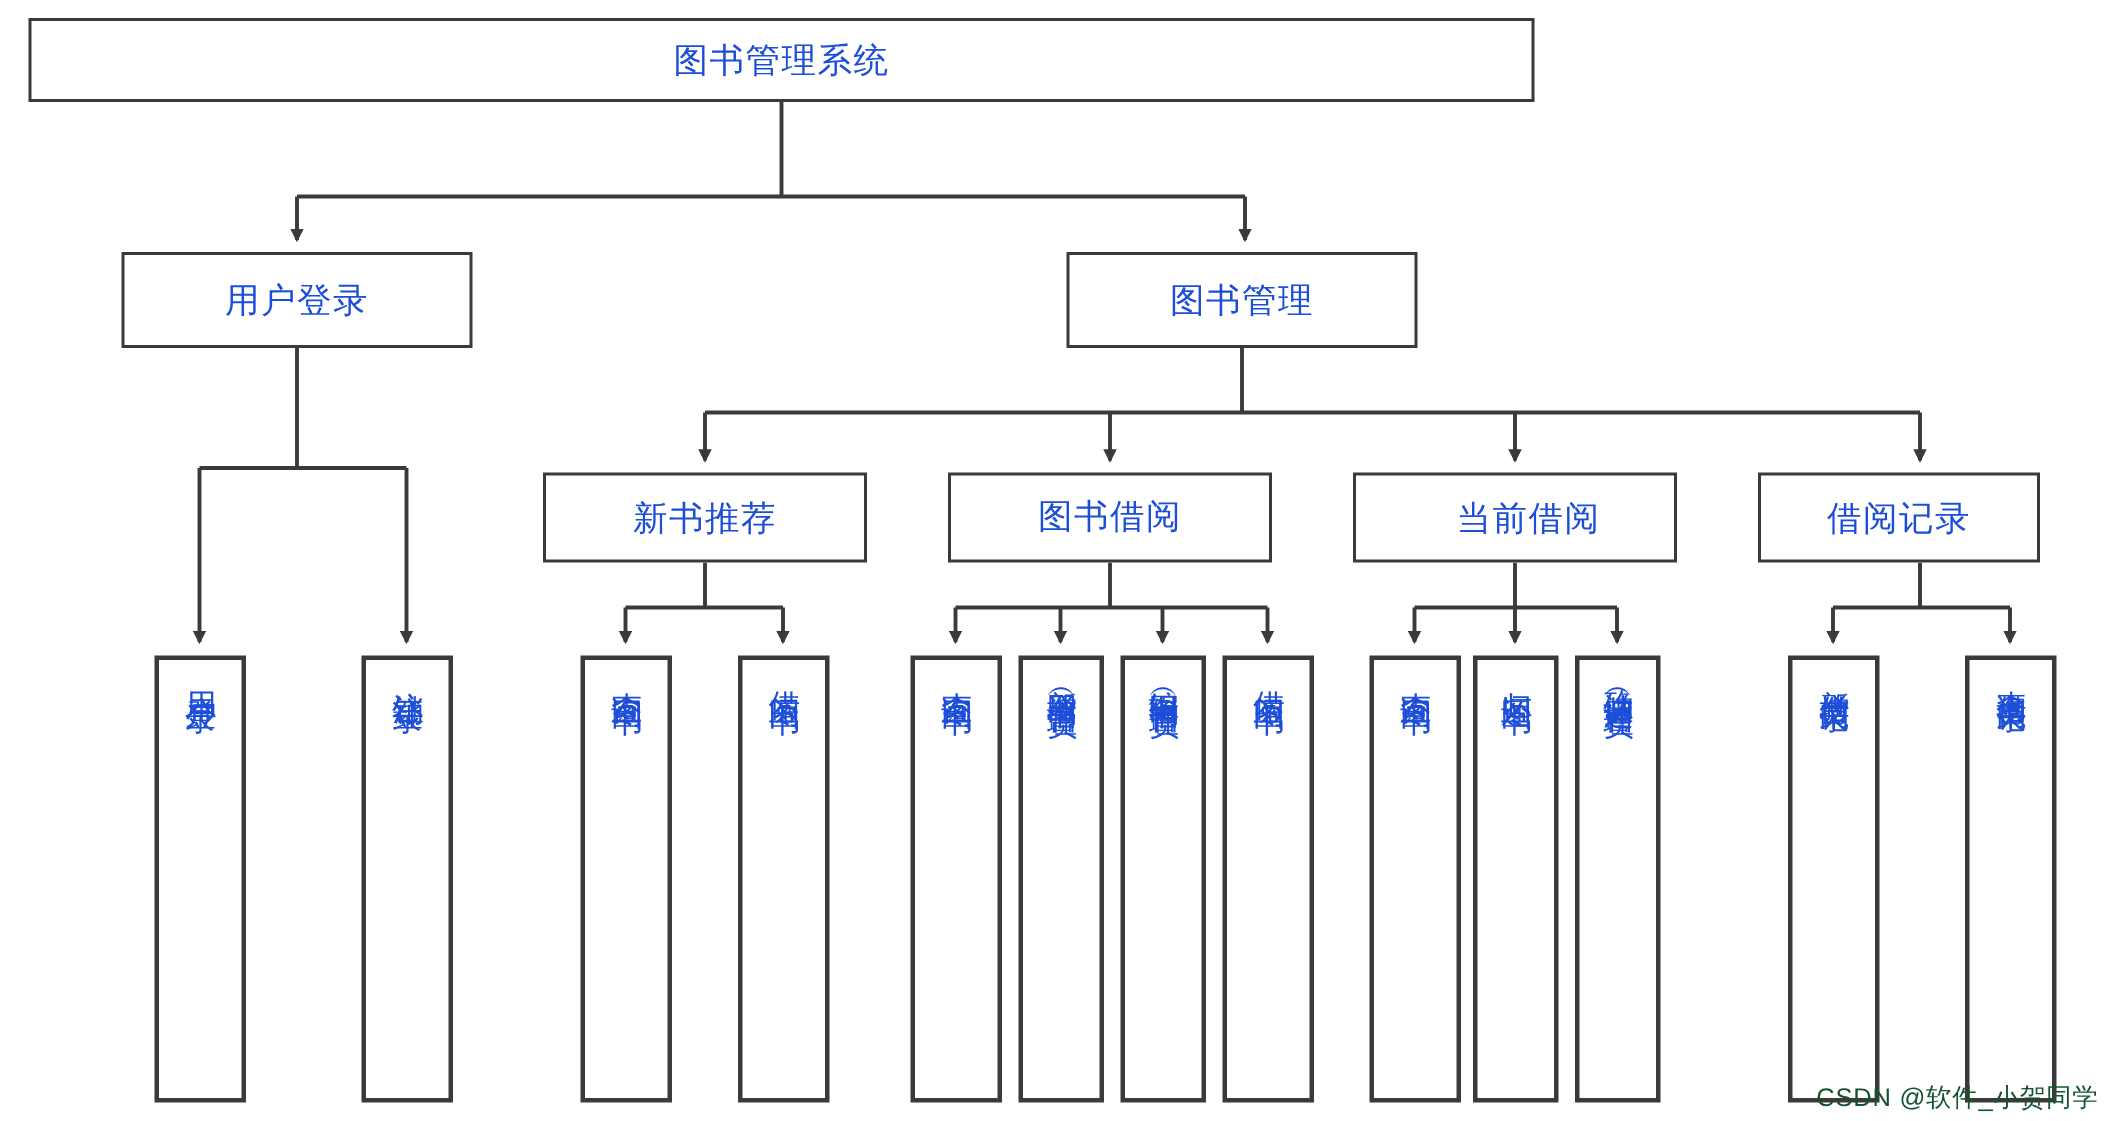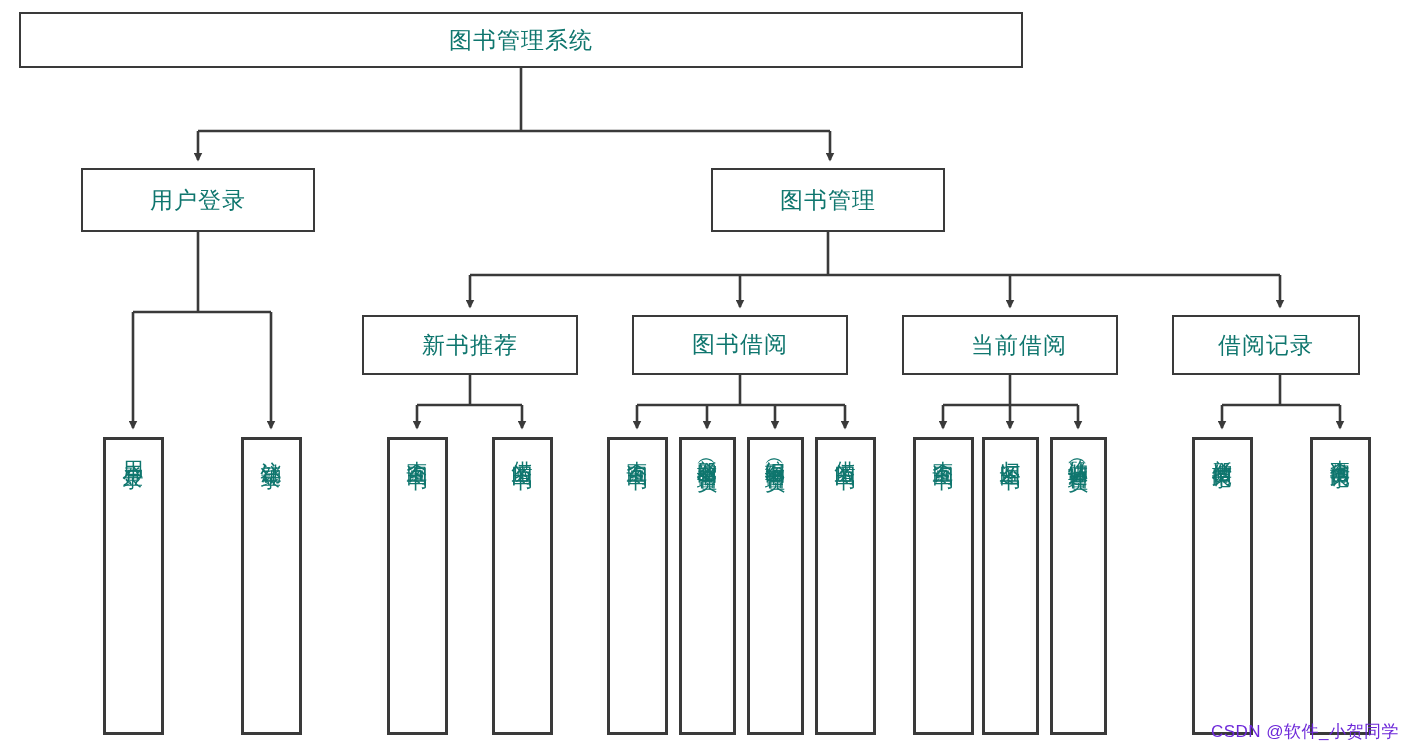--- a/index.html
+++ b/index.html
@@ -28,21 +28,21 @@
     pointer-events: none;
   }
   .node {
     position: absolute;
     box-sizing: border-box;
     background: #ffffff;
     border: 2.5px solid #3a3a3a;
     display: flex;
     align-items: center;
     justify-content: center;
-    color: #0f766e;
+    color: #1d4ed8;
   }
   .node .label {
     font-size: 23px;
     letter-spacing: 1px;
     line-height: 1.15;
     white-space: nowrap;
   }
   .leaf {
     border-width: 3px;
     align-items: flex-start;
@@ -60,21 +60,21 @@
   }
   .leaf.tall-text .label {
     font-size: 20px;
     letter-spacing: 2px;
   }
   .watermark {
     position: absolute;
     right: 6px;
     bottom: 4px;
     font-size: 17px;
-    color: #6d28d9;
+    color: #14532d;
     letter-spacing: 0.5px;
     white-space: nowrap;
   }
 </style>
 </head>
 <body>
 
 <div id="diagram-root">
 
   <svg class="connectors" viewBox="0 0 1405 747">

